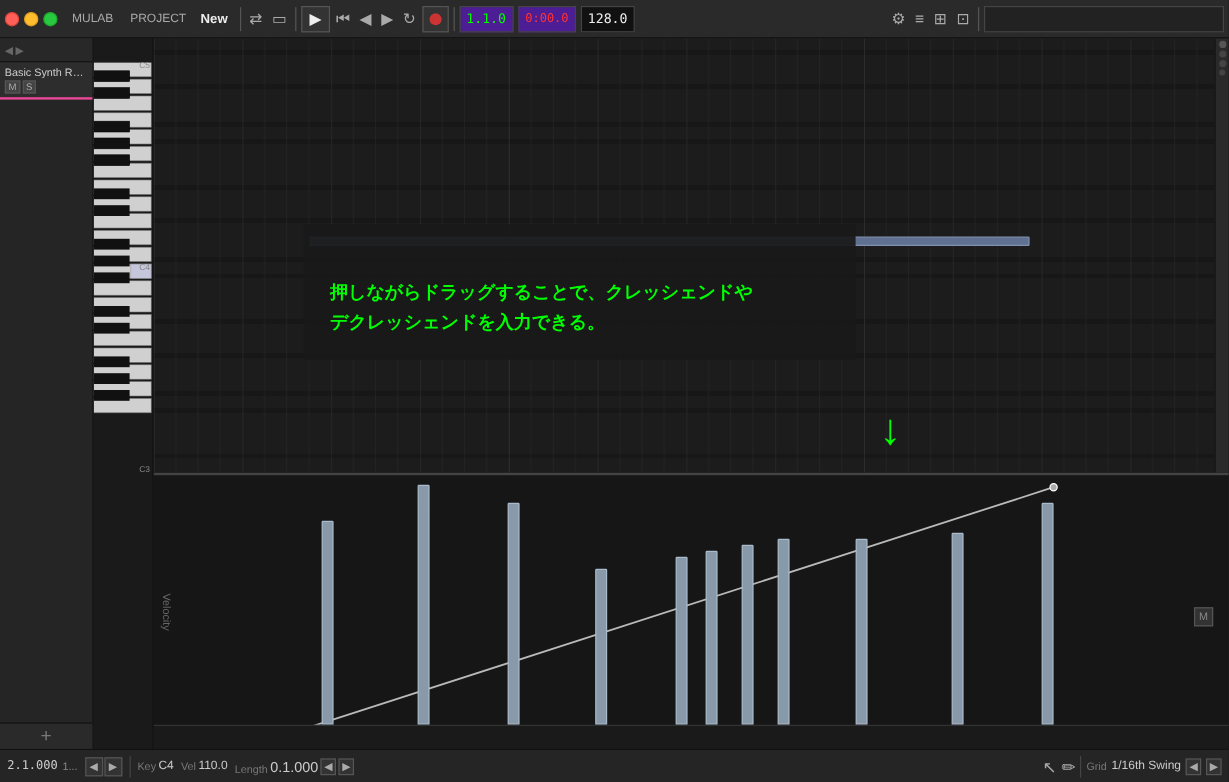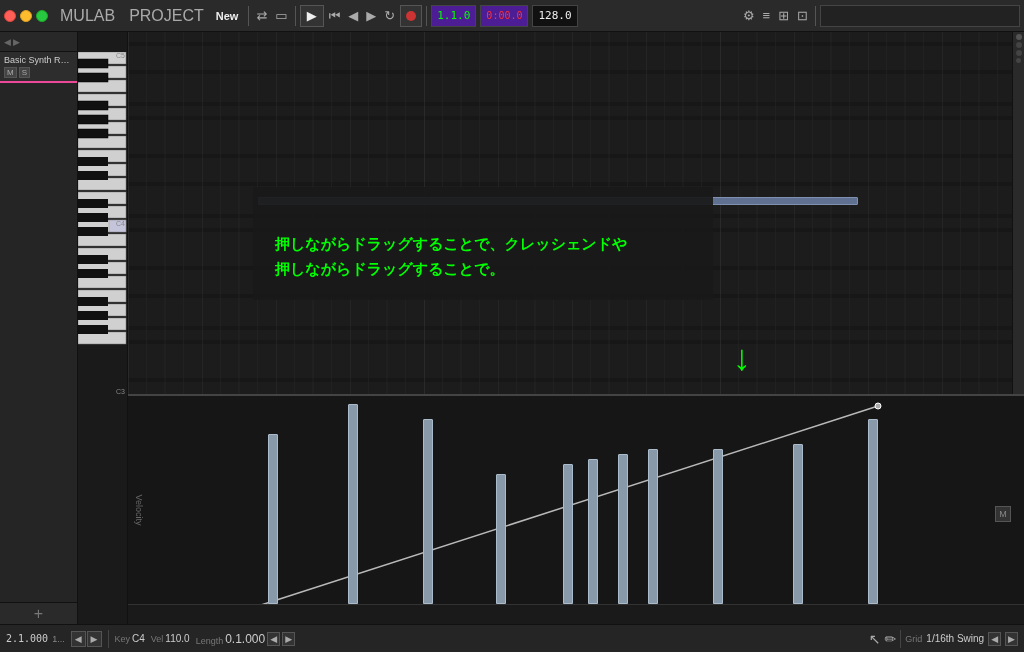--- a/index.html
+++ b/index.html
@@ -19,21 +19,21 @@
       height: 32px;
       background: #2a2a2a;
       border-bottom: 1px solid #111;
       display: flex;
       align-items: center;
       padding: 0 4px;
       gap: 2px;
     }
     .toolbar-label {
       color: #aaa;
-      font-size: 16px;
+      font-size: 10px;
       padding: 0 4px;
     }
     .toolbar-title {
       color: #eee;
       font-size: 11px;
       font-weight: bold;
       padding: 0 6px;
     }
     .toolbar-sep {
       width: 1px;
@@ -340,21 +340,21 @@
         <rect width="100%" height="100%" fill="url(#vgrid-major)" opacity="0.5"></rect>
       </svg>
 
       <div style="position:absolute;top:165px;left:130px;width:600px;height:8px;background:#607090;border:1px solid #8090b0;border-radius:1px;"></div>
     </div>
 
     <div id="tooltip-overlay" style="position:absolute;top:155px;left:125px;width:460px;background:rgba(25,25,25,0.93);padding:18px 22px;z-index:10;">
       <div class="tooltip-text" style="color:#00ff00;font-size:15px;font-weight:bold;line-height:1.7;font-family:'MS Gothic','Hiragino Kaku Gothic ProN',sans-serif;">
         <br>
         <span>押しながらドラッグすることで、クレッシェンドや</span><br>
-        <span>押しながらドラッグすることで。</span>
+        <span>デクレッシェンドを入力できる。</span>
       </div>
     </div>
 
     <div id="green-arrow" style="position:absolute;top:305px;left:605px;color:#00ff00;font-size:36px;font-weight:bold;z-index:11;">↓</div>
 
     <div style="position:absolute;right:0;top:0;width:12px;bottom:230px;background:#2a2a2a;border-left:1px solid #111;display:flex;flex-direction:column;align-items:center;padding:2px;gap:2px;">
       <div style="width:6px;height:6px;background:#555;border-radius:50%;"></div>
       <div style="width:6px;height:6px;background:#444;border-radius:50%;"></div>
       <div style="width:6px;height:6px;background:#444;border-radius:50%;"></div>
       <div style="width:5px;height:5px;background:#444;border-radius:50%;"></div>

